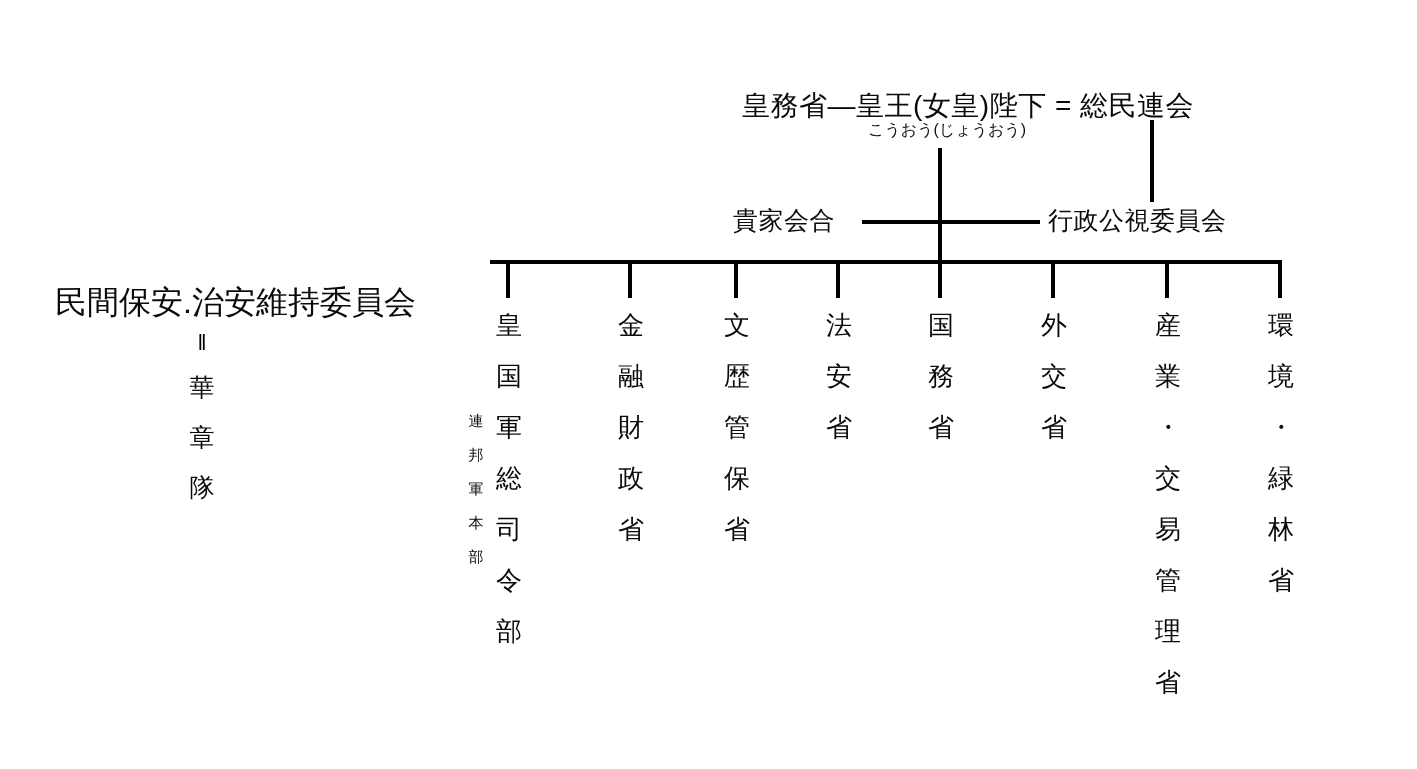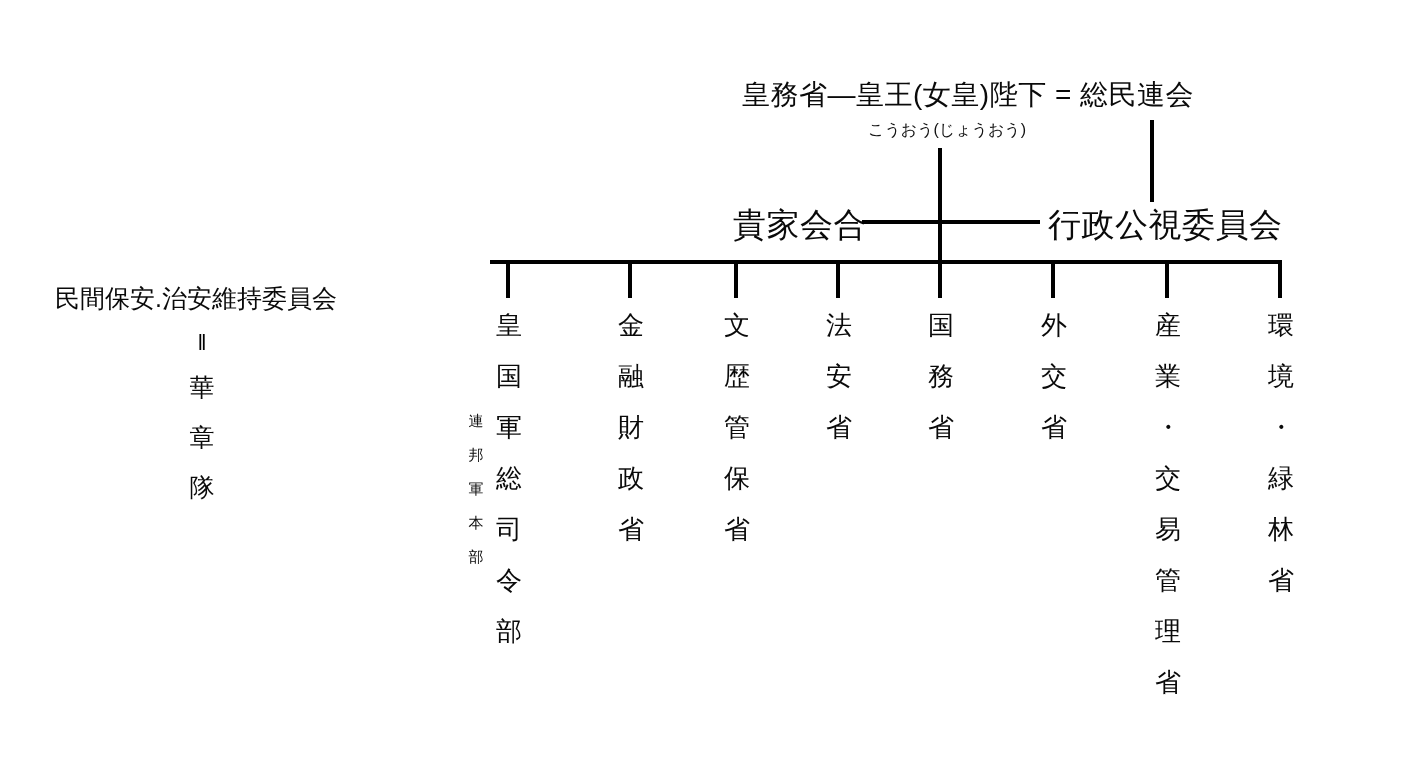--- a/index.html
+++ b/index.html
@@ -45,25 +45,25 @@
     letter-spacing: 0.5px;
   }
   .furigana {
     position: absolute;
     font-size: 16px;
     white-space: nowrap;
     letter-spacing: 0px;
     color: #111111;
   }
   .tier2-node {
-    font-size: 33px;
+    font-size: 25px;
     letter-spacing: 0.5px;
   }
   .left-title {
-    font-size: 25px;
+    font-size: 32px;
     letter-spacing: 0px;
   }
 
   
   .vcol {
     position: absolute;
     display: flex;
     flex-direction: column;
     align-items: center;
     font-size: 26px;
@@ -94,21 +94,21 @@
     font-size: 22px;
     line-height: 1;
     text-align: center;
   }
 </style>
 </head>
 <body>
 
 <div class="canvas">
 
-  <div class="hnode title-node" style="left:742px; top:80px;">皇務省—皇王(女皇)陛下 = 総民連会</div>
+  <div class="hnode title-node" style="left:742px; top:91px;">皇務省—皇王(女皇)陛下 = 総民連会</div>
 
   <div class="furigana" style="left:868px; top:120px;text-align:center;">こうおう(じょうおう)</div>
 
   <div class="vline" style="left:938px; top:148px; height:114px;"></div>
 
   <div class="vline" style="left:1150px; top:120px; height:82px;"></div>
 
   <div class="hnode tier2-node" style="left:733px; top:207px;">貴家会合</div>
 
   <div class="hline" style="left:862px; top:220px; width:178px;"></div>

